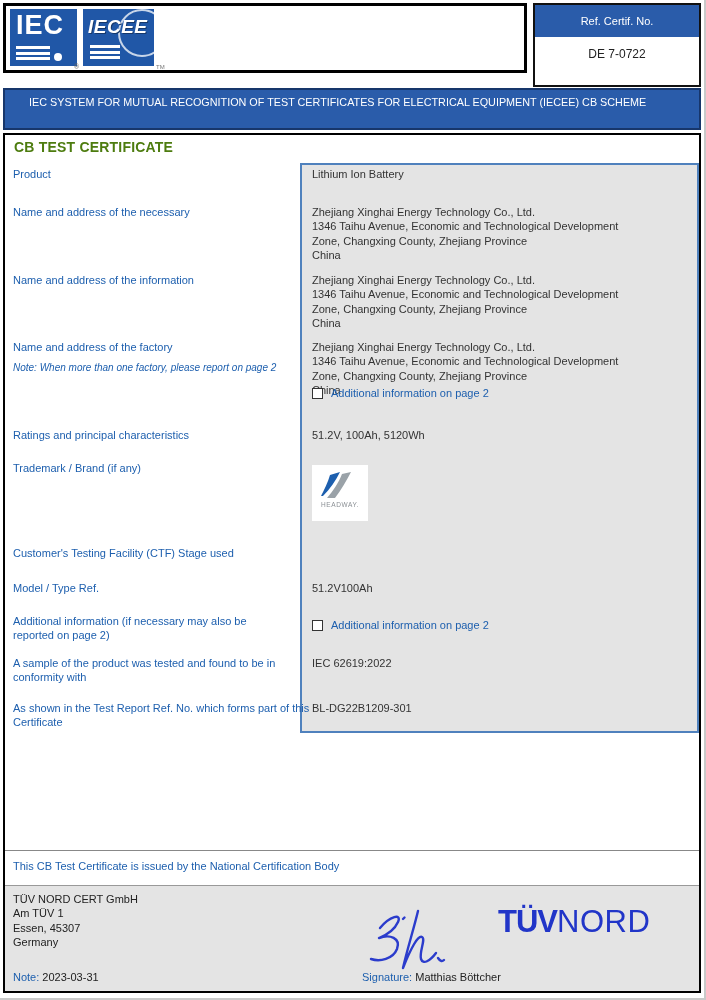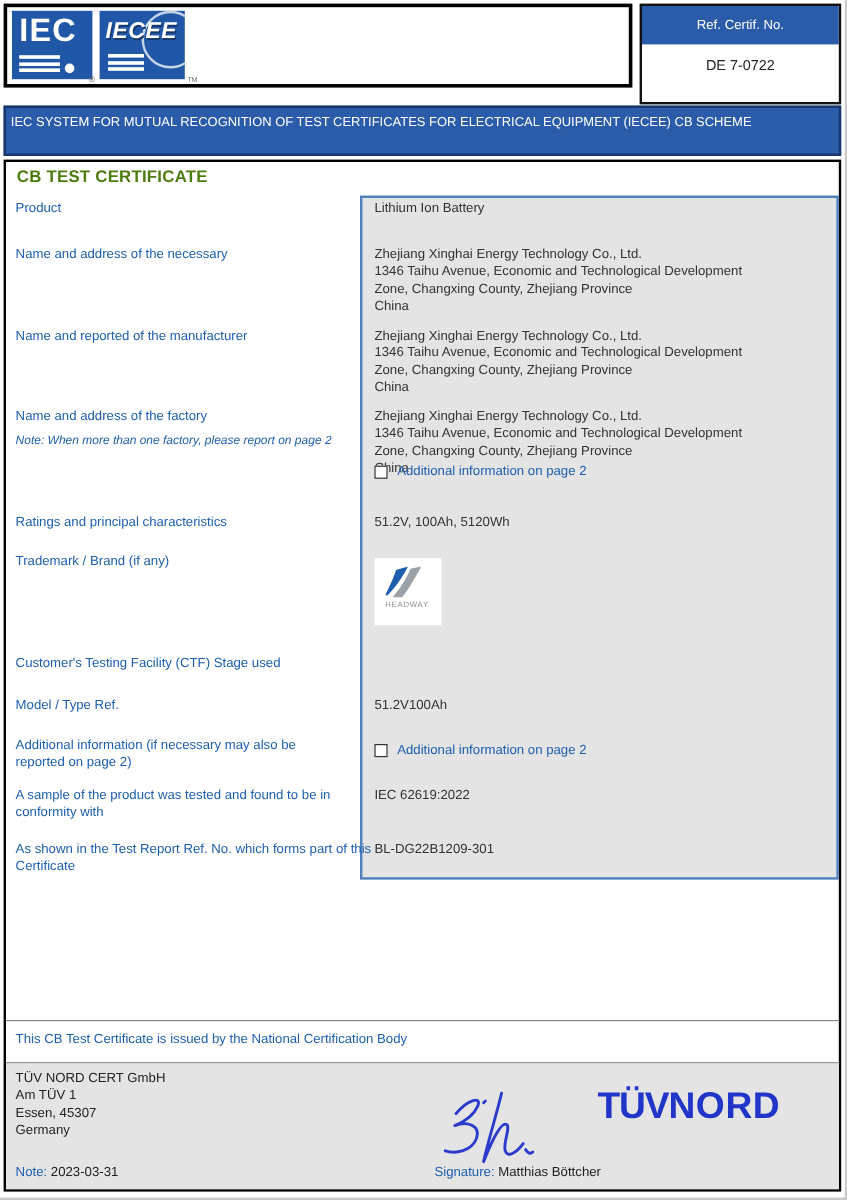--- a/index.html
+++ b/index.html
@@ -36,21 +36,21 @@
   .ref-box { position:absolute; left:533px; top:3px; width:168px; height:84px;
     border:2px solid #111; background:#fff; }
   .ref-box-header { height:32px; background:#2a5caa; color:#fff; font-size:11px;
     display:flex; align-items:center; justify-content:center; }
   .ref-box-value { height:34px; display:flex; align-items:center; justify-content:center;
     font-size:12px; color:#222; }
 
   
   .banner { position:absolute; left:3px; top:88px; width:698px; height:42px;
     background:#2a5caa; border:2px solid #17366b; color:#fff;
-    font-size:10.8px; line-height:1.35; padding:5px 4px; }
+    font-size:10.8px; line-height:1.35; padding:5px 24px; }
 
   
   .main-box { position:absolute; left:3px; top:133px; width:698px; height:860px;
     border:2px solid #000; background:#fff; }
   .cert-title { position:absolute; left:14px; top:139px; font-size:14px;
     font-weight:700; color:#4d7c0f; letter-spacing:0.2px; }
   .value-panel { position:absolute; left:300px; top:163px; width:399px; height:570px;
     background:#e4e4e4; border:2px solid #4f81bd; }
 
   .row-label { position:absolute; left:13px; width:285px; color:#1d5fae;
@@ -73,21 +73,21 @@
   .sep-line { position:absolute; left:5px; top:850px; width:694px; height:1px; background:#888; }
   .issued-text { position:absolute; left:13px; top:860px; font-size:11px; color:#1d5fae;text-align:right; }
   .footer-panel { position:absolute; left:5px; top:885px; width:694px; height:106px;
     background:#e4e4e4; border-top:1px solid #999; }
   .ncb-address { position:absolute; left:13px; top:892px; font-size:11px; color:#222;
     line-height:1.3; white-space:pre-line; }
   .signature-svg { position:absolute; left:356px; top:906px; }
   .tuv-logo { position:absolute; left:498px; top:906px; font-size:31px;
     color:#2135c8; line-height:1; }
   .tuv-bold { font-weight:800; letter-spacing:-1px; }
-  .tuv-light { font-weight:700; letter-spacing:0.5px; }
+  .tuv-light { font-weight:400; letter-spacing:0.5px; }
   .date-line { position:absolute; left:13px; top:971px; font-size:11px; color:#222; }
   .sig-line { position:absolute; left:362px; top:971px; font-size:11px; color:#222; }
   .blue-lbl { color:#1d5fae; }
 </style>
 </head>
 <body>
 
 <div class="page">
 
   <div class="header-box">
@@ -126,21 +126,21 @@
 
   <div class="row-label" style="top:167px">Product</div>
   <div class="row-value" style="top:167px">Lithium Ion Battery</div>
 
   <div class="row-label" style="top:205px">Name and address of the necessary</div>
   <div class="row-value" style="top:205px">Zhejiang Xinghai Energy Technology Co., Ltd.
 1346 Taihu Avenue, Economic and Technological Development
 Zone, Changxing County, Zhejiang Province
 China</div>
 
-  <div class="row-label" style="top:273px">Name and reported of the manufacturer</div>
+  <div class="row-label" style="top:273px">Name and address of the information</div>
   <div class="row-value" style="top:273px">Zhejiang Xinghai Energy Technology Co., Ltd.
 1346 Taihu Avenue, Economic and Technological Development
 Zone, Changxing County, Zhejiang Province
 China</div>
 
   <div class="row-label" style="top:340px">Name and address of the factory</div>
   <div class="row-note" style="top:362px">Note: When more than one factory, please report on page 2</div>
   <div class="row-value" style="top:340px">Zhejiang Xinghai Energy Technology Co., Ltd.
 1346 Taihu Avenue, Economic and Technological Development
 Zone, Changxing County, Zhejiang Province

